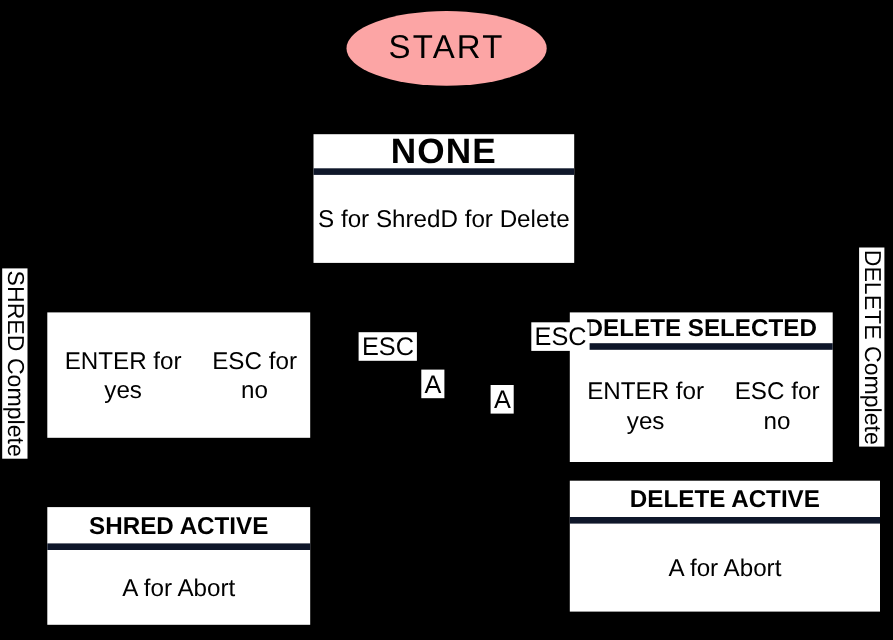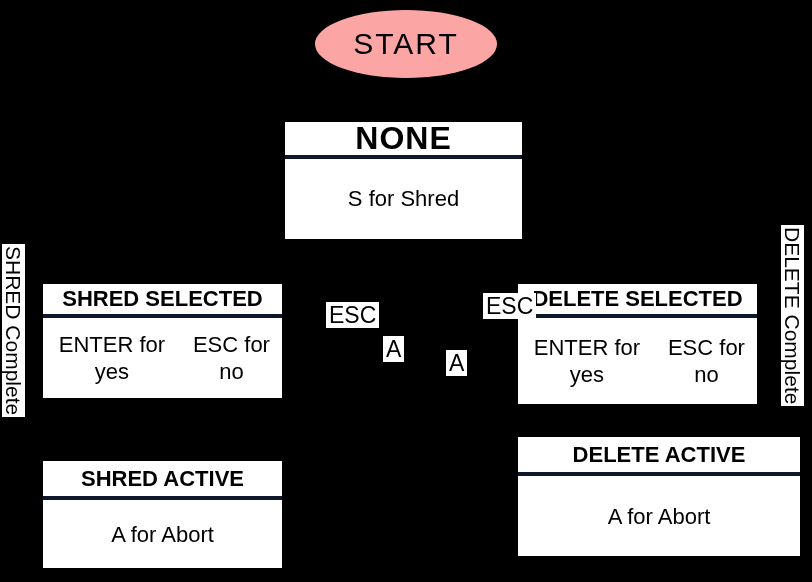--- a/index.html
+++ b/index.html
@@ -10,33 +10,33 @@
   }
   .ellipse{
     position:absolute;left:315px;top:10px;width:182px;height:68px;
     background:#fca5a5;border-radius:50%;
     display:flex;align-items:center;justify-content:center;
     font-size:30px;letter-spacing:2px;
   }
   .state{position:absolute;background:#ffffff;display:flex;flex-direction:column;}
   .state-title{
     display:flex;align-items:center;justify-content:center;
-    font-weight:bold;font-size:22px;border-bottom:4px solid #0f172a;
+    font-weight:bold;font-size:22px;border-bottom:6px solid #0f172a;
     flex:0 0 auto;
   }
   .state-body{
     flex:1 1 auto;display:flex;flex-direction:row;
     align-items:center;justify-content:center;
     font-size:22px;line-height:27px;text-align:center;
   }
   #state-none{left:285px;top:122px;width:237px;height:117px;}
   #state-none .state-title{height:37px;font-size:32px;letter-spacing:1px;}
   #state-none .state-body{line-height:28px;}
   #state-shred-selected{left:43px;top:284px;width:239px;height:114px;}
-  #state-delete-selected{left:518px;top:284px;width:239px;height:120px;}
+  #state-delete-selected{left:518px;top:284px;width:239px;height:136px;}
   #state-shred-selected .state-title,
   #state-delete-selected .state-title{height:34px;}
   #state-shred-active{left:43px;top:461px;width:239px;height:107px;}
   #state-delete-active{left:518px;top:437px;width:282px;height:119px;}
   #state-shred-active .state-title,
   #state-delete-active .state-title{height:39px;}
   .edge-label{
     position:absolute;background:#ffffff;color:#000000;
     font-size:23px;line-height:26px;padding:0 3px;white-space:nowrap;margin-left:32px;
   }
@@ -58,25 +58,25 @@
 <div class="canvas">
 
   <div class="ellipse">
     <span>START</span>
   </div>
 
   <div class="state" id="state-none">
     <div class="state-title">NONE</div>
     <div class="state-body">
       <div>S for Shred</div>
+      <div>D for Delete</div>
     </div>
   </div>
 
   <div class="state" id="state-shred-selected">
-    <div class="state-title">SHRED SELECTED</div>
     <div class="state-body">
       <div>ENTER for yes</div>
       <div>ESC for no</div>
     </div>
   </div>
 
   <div class="state" id="state-delete-selected">
     <div class="state-title">DELETE SELECTED</div>
     <div class="state-body">
       <div>ENTER for yes</div>

